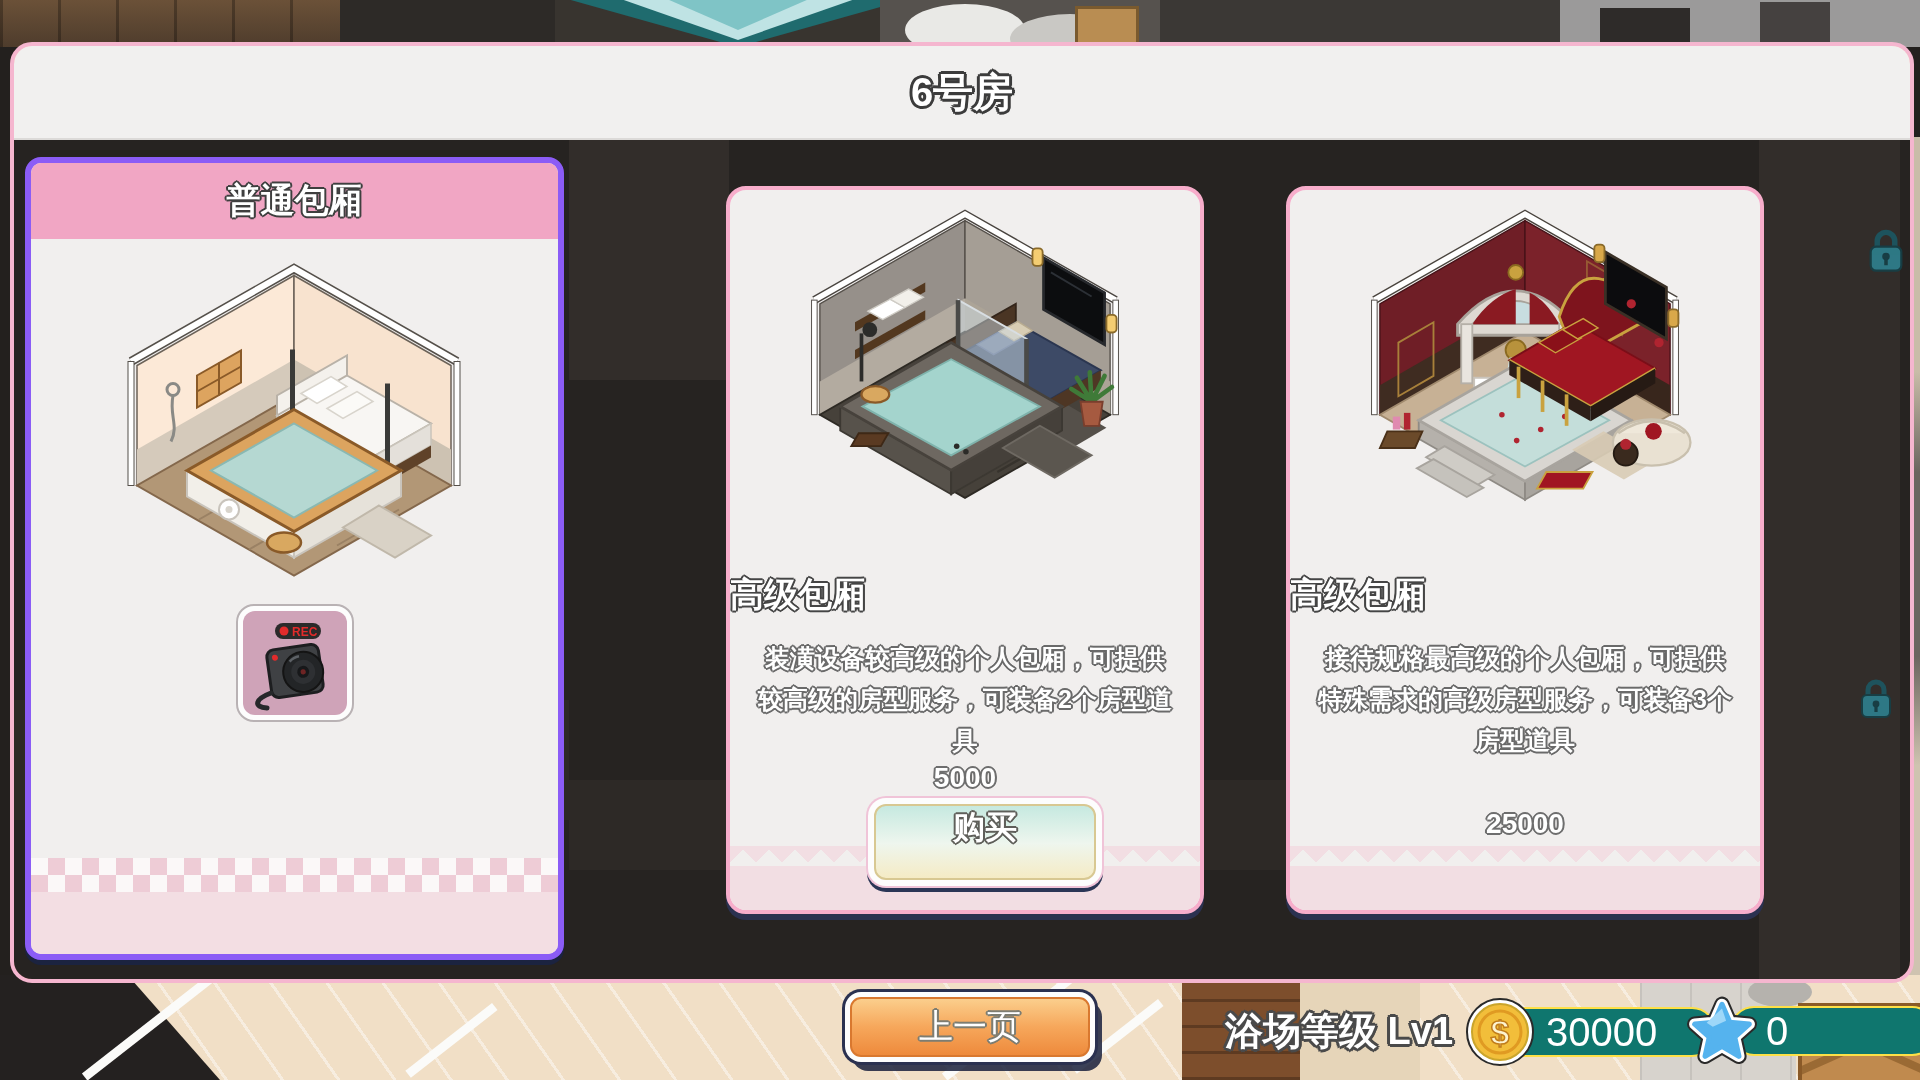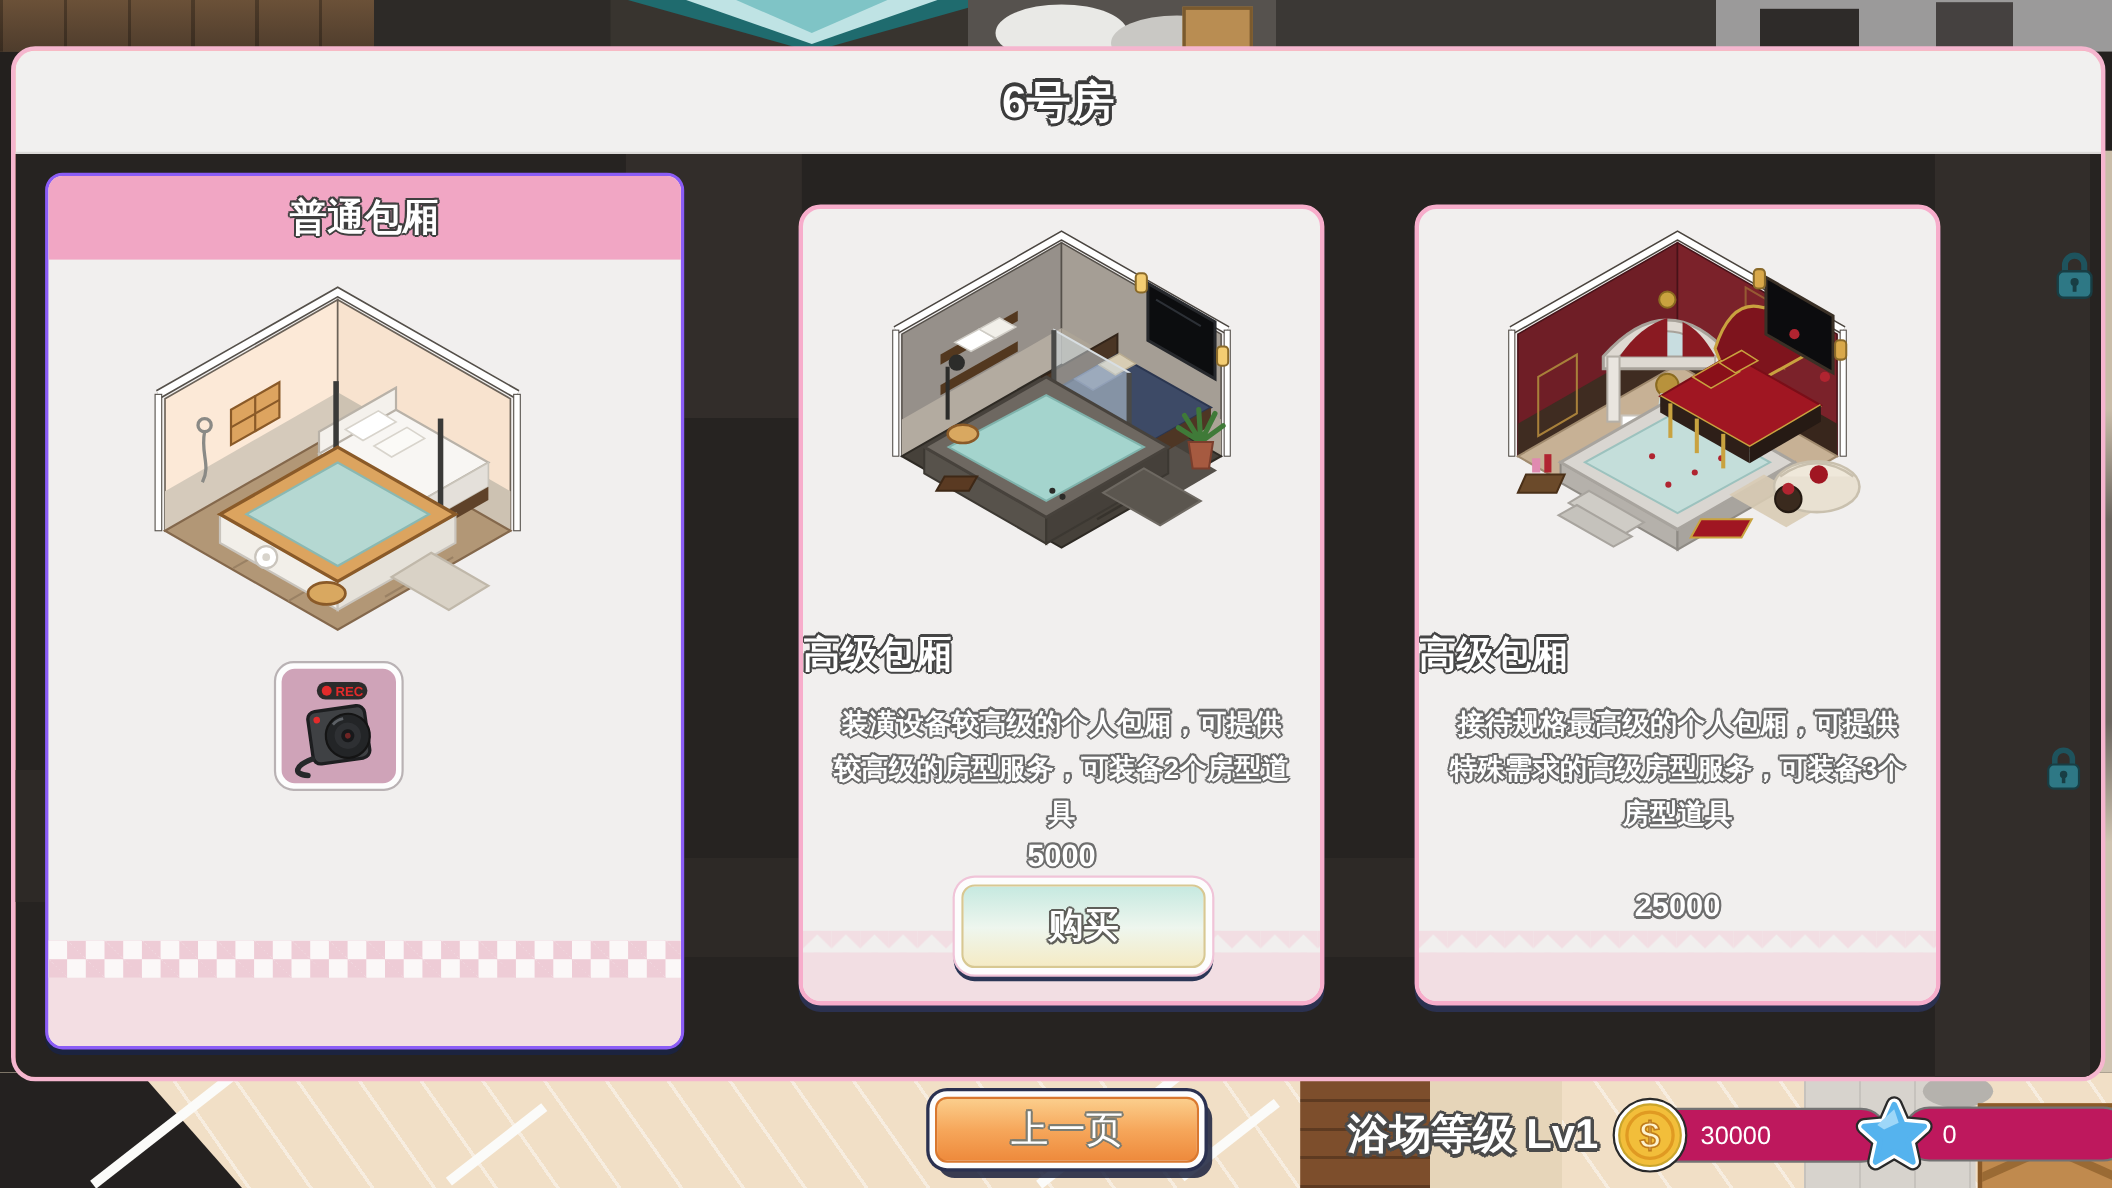--- a/index.html
+++ b/index.html
@@ -60,22 +60,22 @@
           overflow:hidden;background:#fca5a5;}
   .dlg-head{position:absolute;left:0;top:0;width:100%;height:92px;background:#f1f0ef;
           border-bottom:2px solid #dcdad8;display:flex;align-items:center;justify-content:center;}
   .dlg-title{font-size:40px;font-weight:bold;color:#fff;--oc:#3c3c3c;}
   .dlg-body{position:absolute;left:0;top:94px;width:100%;height:839px;background:#262321;}
   .hint{position:absolute;background:#322d2a;}
   .hint2{position:absolute;background:#2d2926;}
 
   
   .card{position:absolute;background:#f1efee;overflow:hidden;}
-  .card-normal{left:27px;top:111px;width:527px;height:791px;border:3px solid #8b5cf6;
-          border-radius:16px;box-shadow:0 5px 0 #1b2340;padding-left:48px;}
+  .card-normal{left:11px;top:111px;width:527px;height:791px;border:6px solid #8b5cf6;
+          border-radius:16px;box-shadow:0 5px 0 #1b2340;}
   .cn-head{position:absolute;left:0;top:0;width:100%;height:76px;background:#f1a6c4;
           display:flex;align-items:center;justify-content:center;}
   .cn-title{font-size:34px;font-weight:bold;color:#fff;--oc:#3f3f3f;}
   .camera-tile{position:absolute;left:205px;top:441px;width:118px;height:118px;background:#fdfdfd;
           border:2px solid #b9b2b4;border-radius:18px;padding:5px;box-sizing:border-box;cursor:pointer;}
   .camera-in{width:100%;height:100%;background:#cfa3b8;border-radius:12px;display:flex;
           align-items:center;justify-content:center;}
   .feature-plate{position:absolute;left:40px;top:594px;width:447px;height:92px;background:#d9c8c8;
           border-radius:8px;display:flex;align-items:center;justify-content:center;
           font-size:30px;color:#8b8285;}
@@ -99,34 +99,34 @@
   .zigzag{position:absolute;left:0;bottom:44px;width:100%;height:20px;
           background:linear-gradient(-45deg,transparent 64%,#f2dee3 65%) 0 0/26px 20px repeat-x,
                      linear-gradient(45deg,transparent 64%,#f2dee3 65%) 0 0/26px 20px repeat-x;}
   .zigfoot{position:absolute;left:0;bottom:0;width:100%;height:44px;background:#f2dee3;}
 
   .buy-btn{position:absolute;left:138px;top:608px;width:234px;height:88px;background:#fdfdfd;
           border-radius:18px;padding:6px;box-sizing:border-box;cursor:pointer;
           box-shadow:0 0 0 2px #f0c4d8,0 5px 0 1px #2b3656;}
   .buy-in{width:100%;height:100%;border-radius:12px;border:2px solid #d8c892;box-sizing:border-box;
           background:linear-gradient(180deg,#c6e9e0 0%,#eef6ee 52%,#f5ebc5 100%);
-          display:flex;align-items:center;justify-content:center;}
+          display:flex;align-items:flex-start;justify-content:center;}
   .buy-label{font-size:32px;font-weight:bold;color:#fff;--oc:#5f5f5a;}
 
   
   .prev-btn{left:845px;top:992px;width:250px;height:70px;background:#fdfdfd;border-radius:16px;
           padding:5px;box-sizing:border-box;cursor:pointer;
           box-shadow:0 0 0 3px #2b3150,7px 9px 0 rgba(25,32,60,.85);}
   .prev-in{width:100%;height:100%;border-radius:11px;border:2px solid #d9782f;box-sizing:border-box;
           background:linear-gradient(180deg,#fbce8c 0%,#f6a75b 50%,#ee8a3c 100%);
           display:flex;align-items:center;justify-content:center;}
   .prev-label{font-size:34px;font-weight:normal;color:#fff;--oc:#7d7d72;}
   .level-label{left:1225px;top:1006px;font-size:38px;font-weight:bold;color:#fff;--oc:#4a4a4a;}
-  .pill{position:absolute;background:#be185d;border:2px solid #737373;border-radius:24px;
-        display:flex;align-items:center;color:#fff;font-size:23px;}
+  .pill{position:absolute;background:#0f766e;border:2px solid #fde047;border-radius:24px;
+        display:flex;align-items:center;color:#fff;font-size:40px;}
   .coin-group{left:1462px;top:994px;width:210px;height:78px;}
   .star-group{left:1682px;top:992px;width:220px;height:80px;}
 
   .lock{opacity:.95;}
 </style>
 </head>
 <body>
 
 <div class="stage">
 

